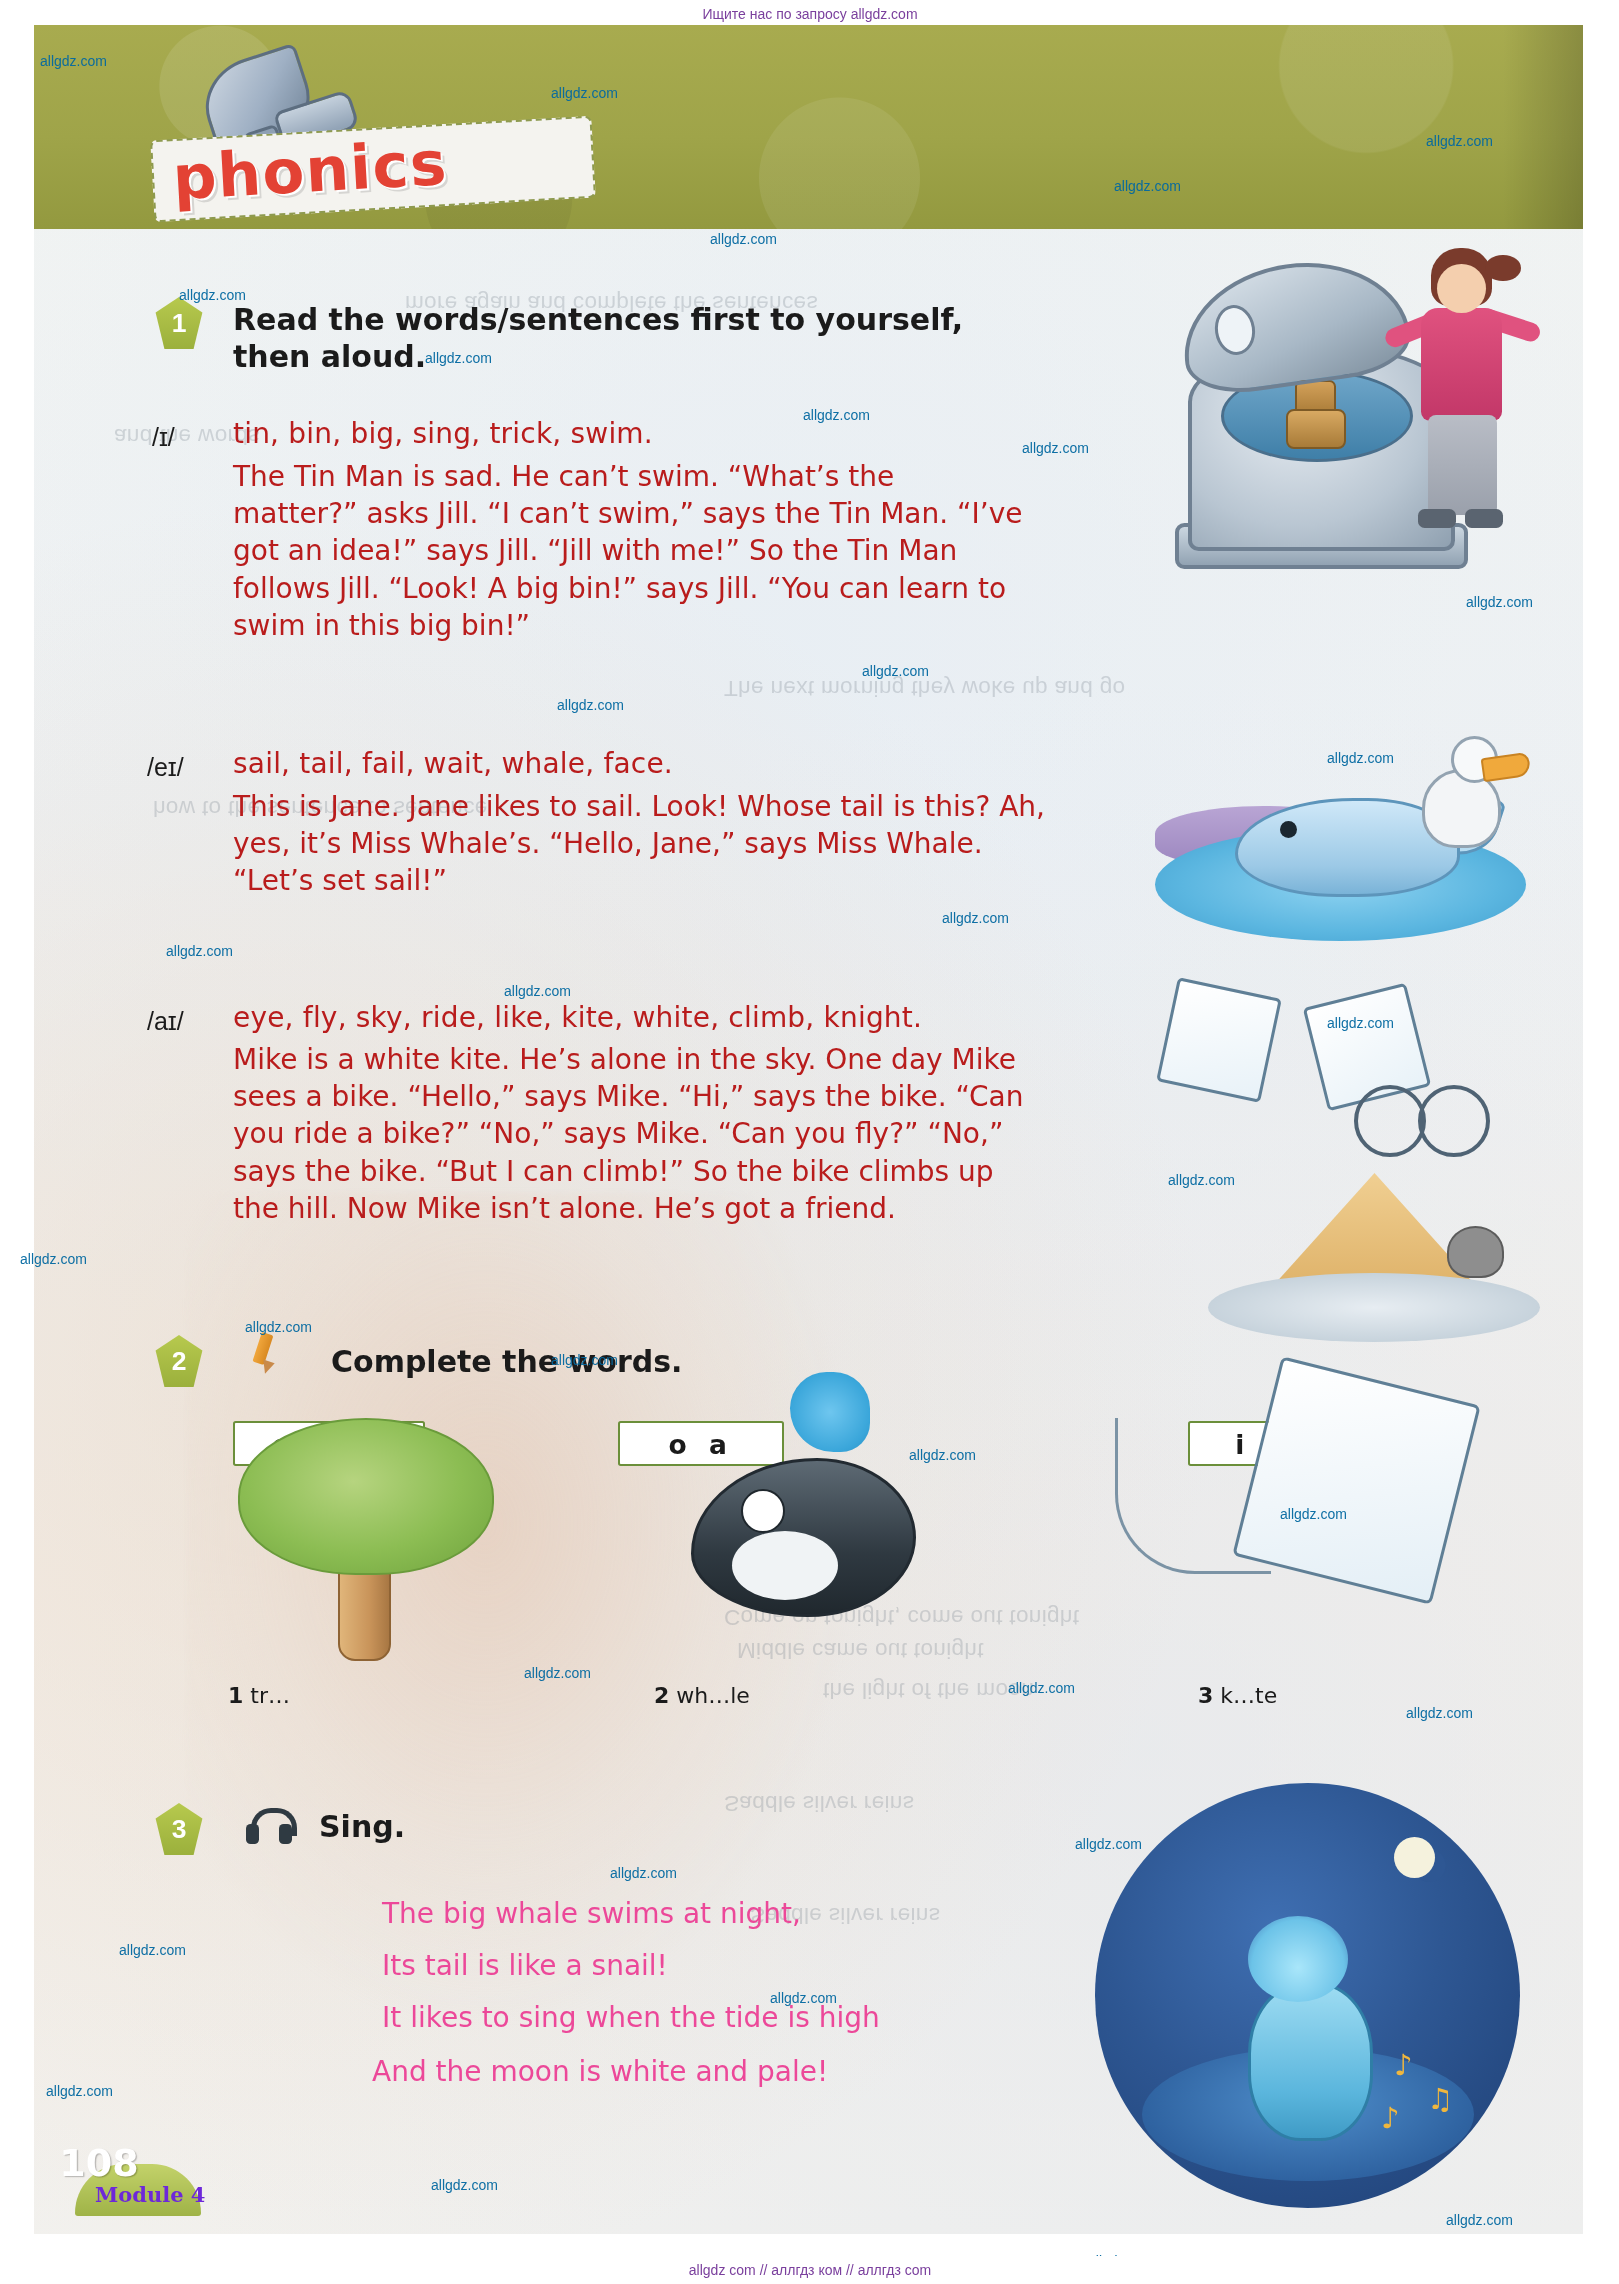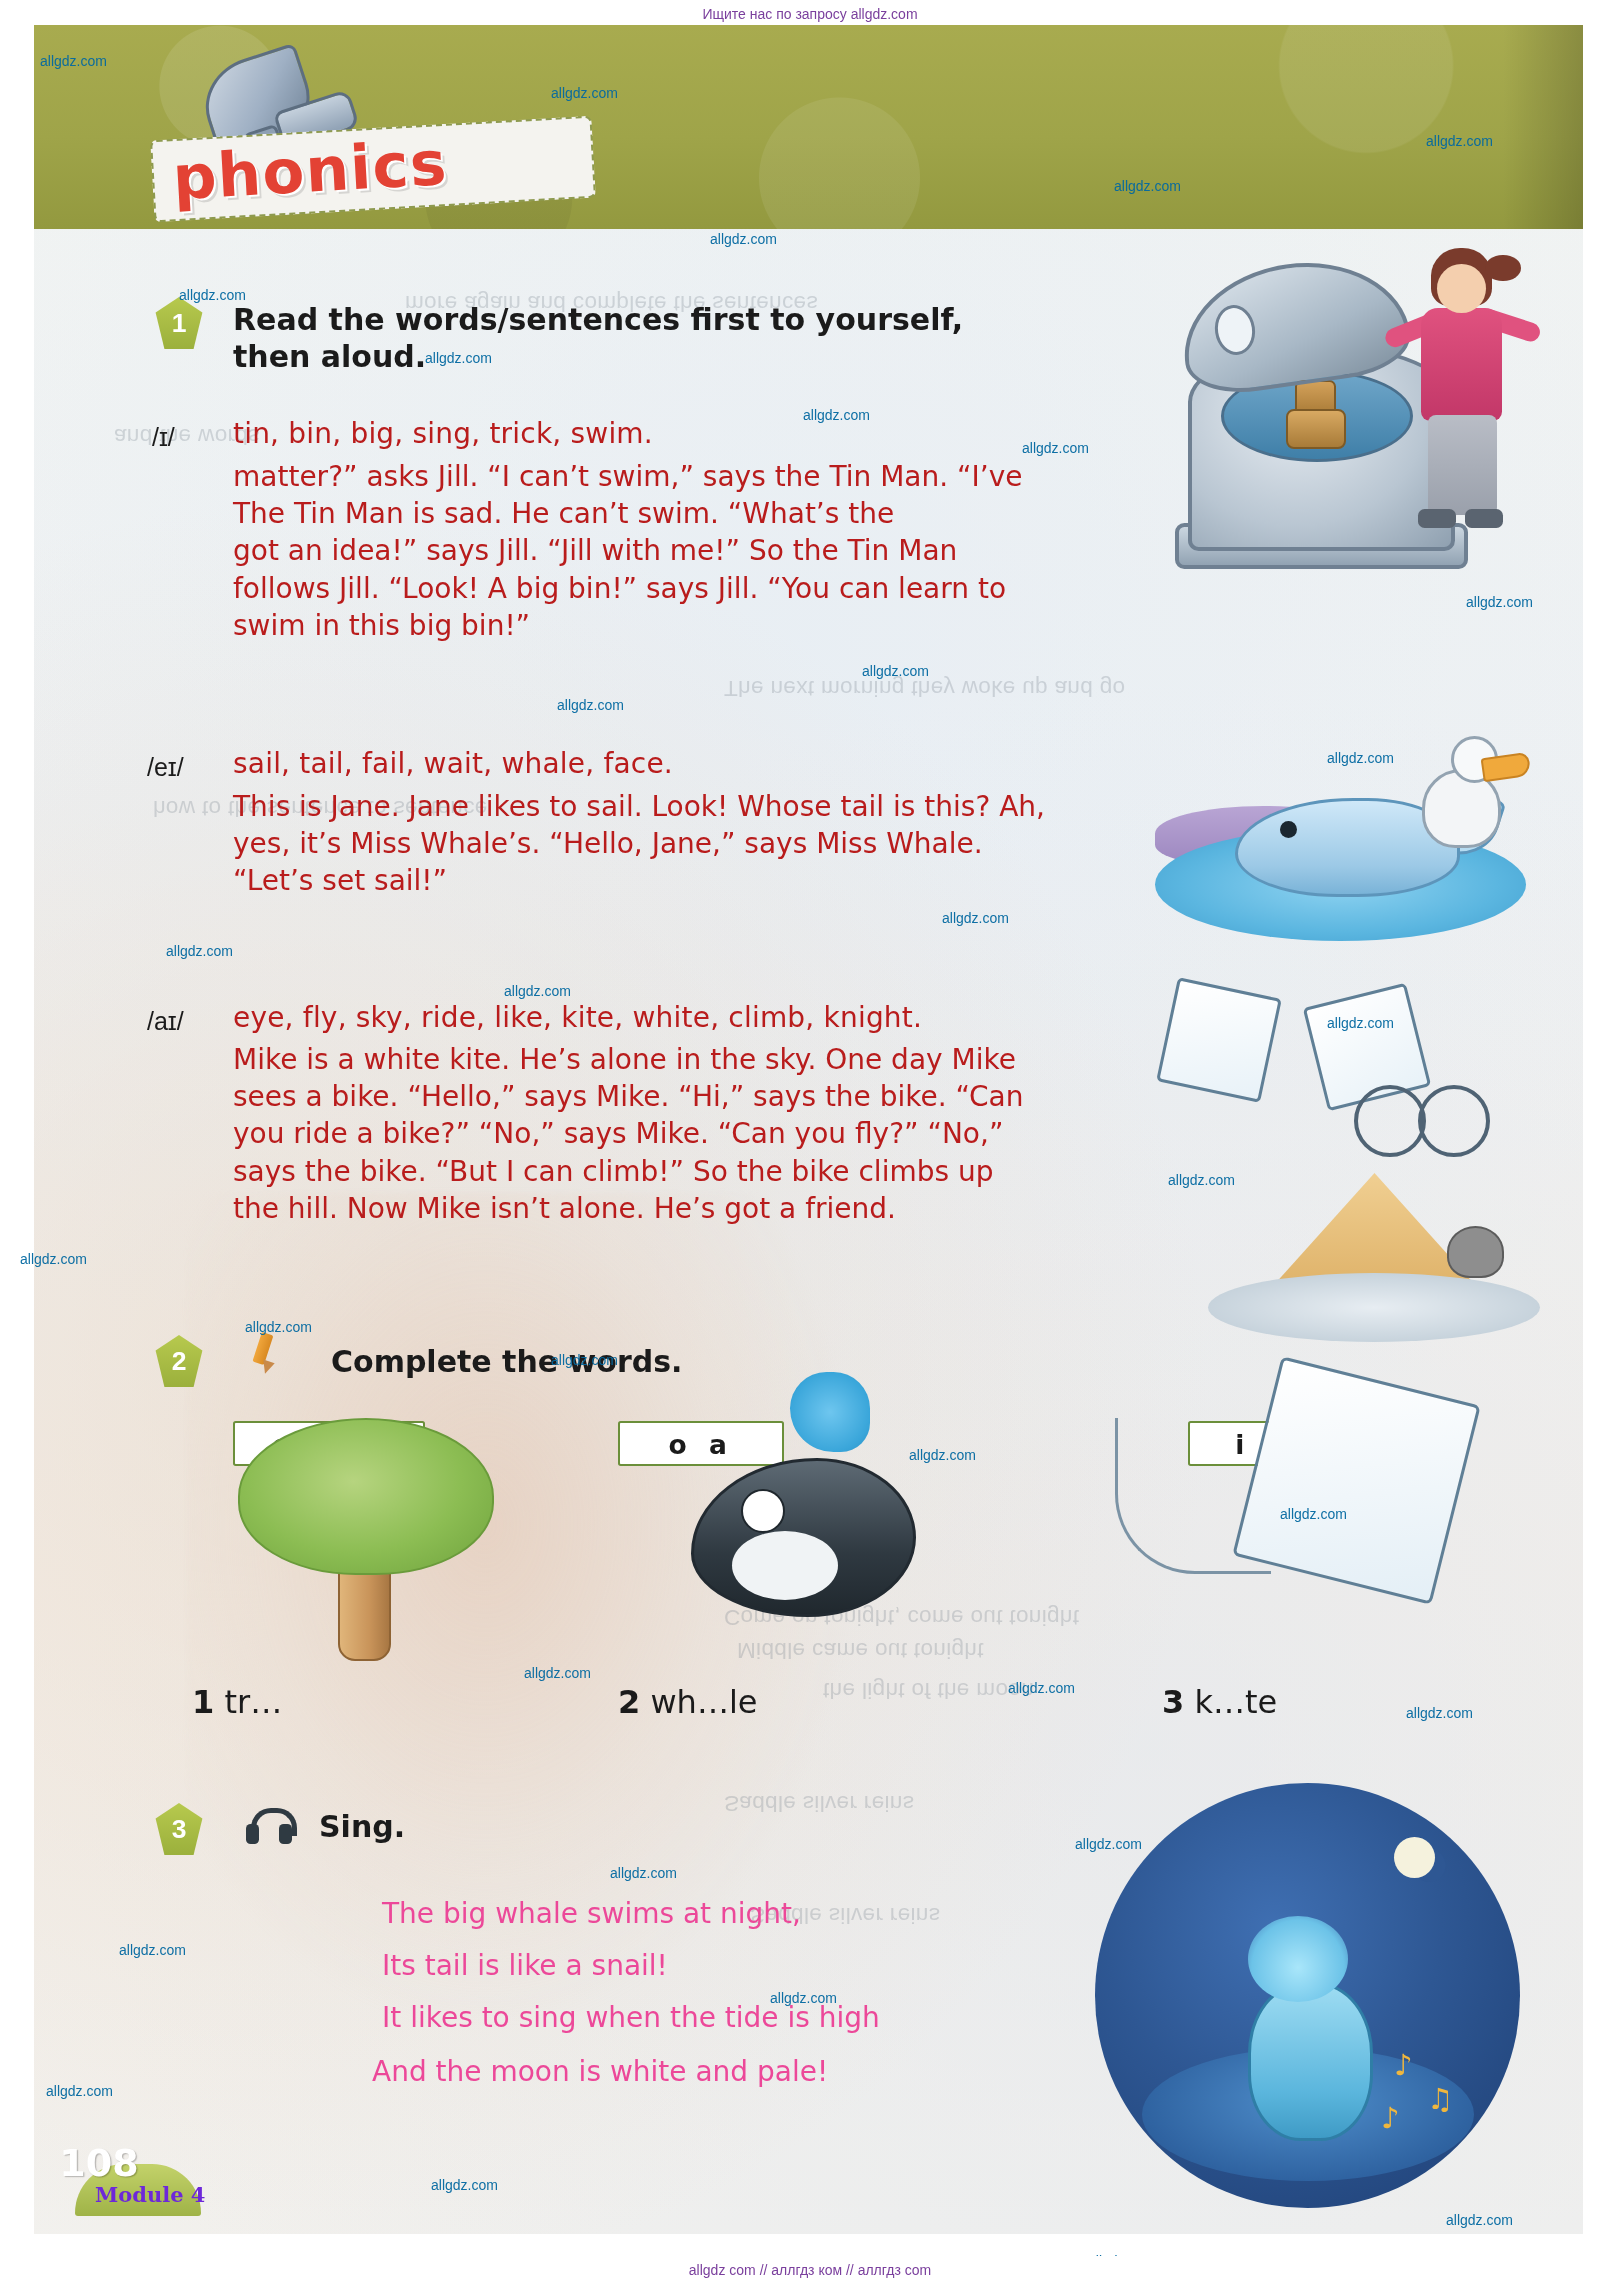--- a/index.html
+++ b/index.html
@@ -207,22 +207,23 @@
     font-weight: bold;
     color: #1b1b1b;
     letter-spacing: 6.6px;
     text-align: center;
     box-sizing: border-box;
     padding-top: 6px;
   }
   .item-label {
     position: absolute;
     font-family: "DejaVu Sans", sans-serif;
-    font-size: 32px;
+    font-size: 22px;
     color: #1b1b1b;
+    margin-left: 36px;
   }
   .item-label b { font-weight: bold; }
 
   
   .song-line {
     position: absolute;
     font-family: "DejaVu Sans", sans-serif;
     font-size: 28px;
     color: #ec4899;
   }
@@ -636,22 +637,22 @@
 
     <div class="task-num" style="left:119px; top:272px;">1</div>
     <div class="task-title" style="left:199px; top:277px; width:862px;">
       <div>Read the words/sentences first to yourself,</div>
       <div>then aloud.</div>
     </div>
 
     <div class="phon-sym" style="left:118px; top:398px;">/ɪ/</div>
     <div class="body-text wordline" style="left:199px; top:390px; width:902px;">tin, bin, big, sing, trick, swim.</div>
     <div class="body-text" style="left:199px; top:433px; width:929px;">
+      <div>The Tin Man is sad. He can’t swim. “What’s the</div>
       <div>matter?” asks Jill. “I can’t swim,” says the Tin Man. “I’ve</div>
-      <div>The Tin Man is sad. He can’t swim. “What’s the</div>
       <div>got an idea!” says Jill. “Jill with me!” So the Tin Man</div>
       <div>follows Jill. “Look! A big bin!” says Jill. “You can learn to</div>
       <div>swim in this big bin!”</div>
     </div>
 
     <div class="phon-sym" style="left:113px; top:728px;text-align:right;">/eɪ/</div>
     <div class="body-text wordline" style="left:199px; top:720px; width:929px;">sail, tail, fail, wait, whale, face.</div>
     <div class="body-text" style="left:199px; top:763px; width:942px;">
       <div>This is Jane. Jane likes to sail. Look! Whose tail is this? Ah,</div>
       <div>yes, it’s Miss Whale’s. “Hello, Jane,” says Miss Whale.</div>

